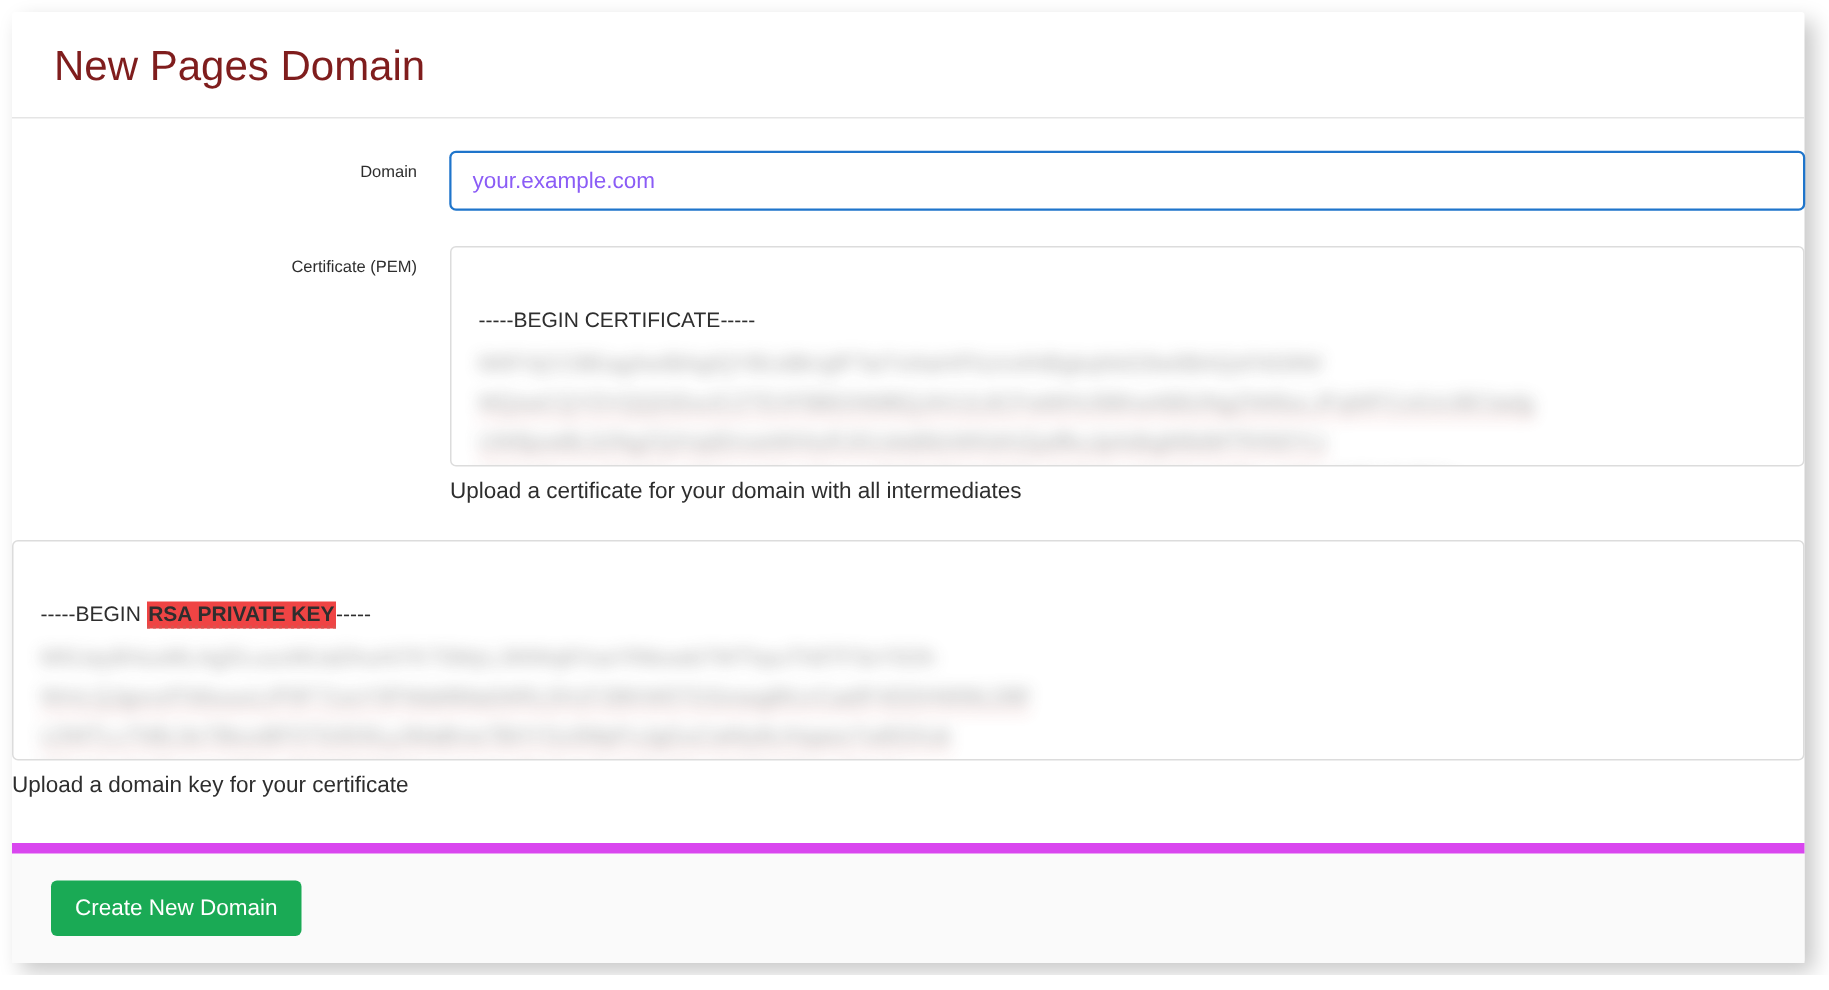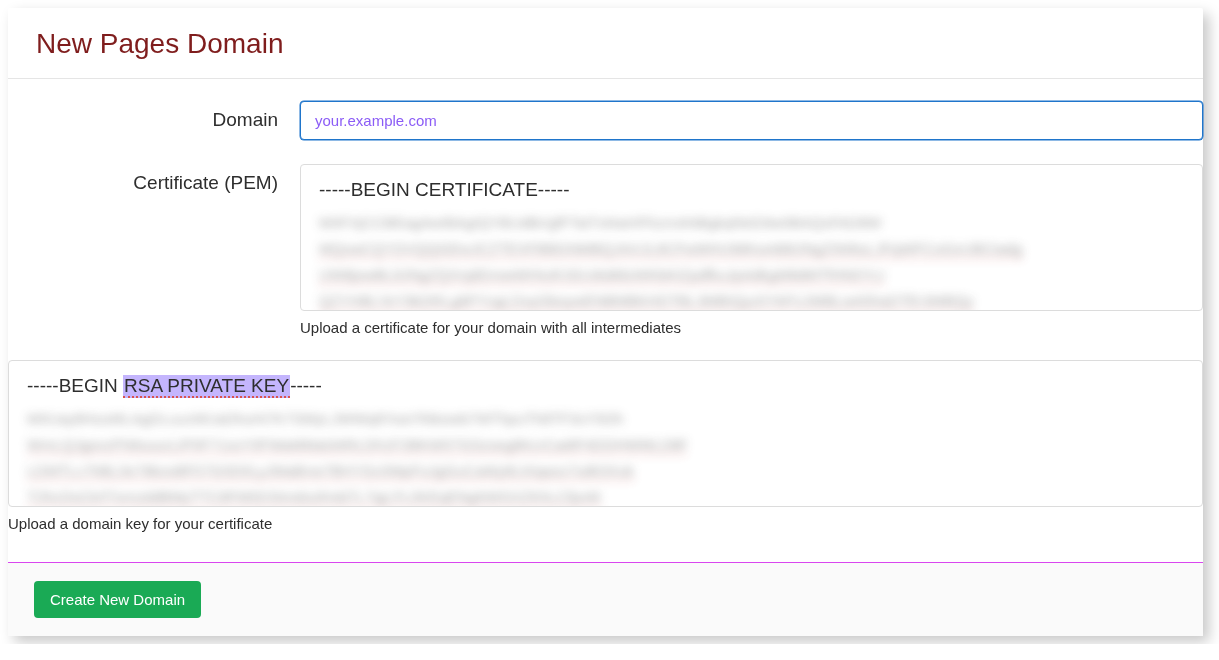--- a/index.html
+++ b/index.html
@@ -31,21 +31,21 @@
     .form-row {
       display: flex;
       align-items: flex-start;
       margin-bottom: 24px;
     }
     .form-label {
       width: 292px;
       text-align: right;
       padding-right: 22px;
       padding-top: 8px;
-      font-size: 19px;
+      font-size: 11px;
       color: #2e2e2e;
     }
     .form-control {
       flex: 1;
       padding-right: 0;
     }
     .text-input {
       width: 100%;
       border: 1px solid #1f75cb;
       border-radius: 4px;
@@ -61,29 +61,31 @@
       border-radius: 4px;
       padding: 12px 18px 10px 18px;
       font-size: 15px;
       color: #2e2e2e;
       height: 147px;
       overflow: hidden;
       background: #fff;
       position: relative;
     }
     .textarea-first-line {
-      font-size: 19px;
+      font-size: 14px;
       color: #2e2e2e;
       line-height: 1.4;
       margin-bottom: 6px;
+      margin-top: 27px;
     }
     .highlight {
-      background: #c4b5fd;
+      background: #ef4444;
       border-bottom: 2px dotted #d9534f;
       padding: 0 1px;
+      font-weight: bold;
     }
     .blur-block {
       filter: blur(5px);
       opacity: 0.88;
       line-height: 1.75;
       font-size: 15px;
       font-family: inherit;
     }
     .blur-line {
       display: inline;
@@ -91,21 +93,21 @@
     }
     .blur-red {
       border-bottom: 2px dotted rgba(217,83,79,0.6);
     }
     .help-text {
       margin-top: 8px;
       font-size: 15px;
       color: #2e2e2e;
     }
     .footer {
-      border-top: 1px solid #d946ef;
+      border-top: 7px solid #d946ef;
       padding: 18px 26px;
       background: #fafafa;
     }
     .btn-primary {
       background: #1aaa55;
       color: #fff;
       border: none;
       border-radius: 4px;
       padding: 10px 16px;
       font-size: 15px;

